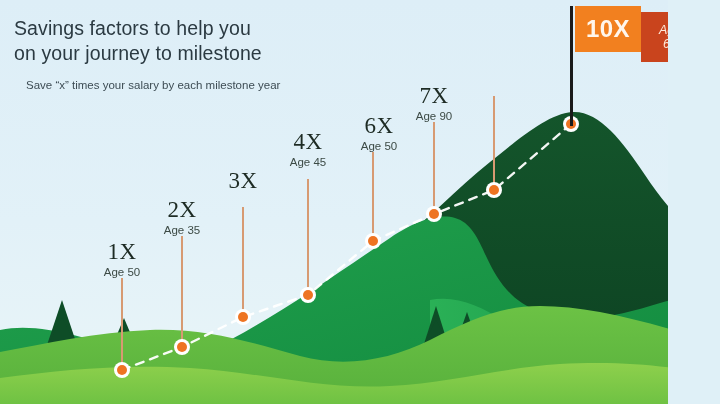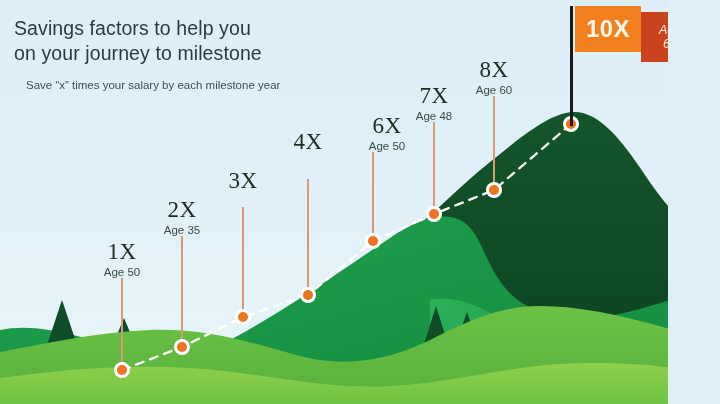--- a/index.html
+++ b/index.html
@@ -175,32 +175,29 @@
   </div>
   <div class="lbl" style="left:142px;top:198px;width:80px;">
     <div class="x">2X</div>
     <div class="age">Age 35</div>
   </div>
   <div class="lbl" style="left:203px;top:169px;width:80px;">
     <div class="x">3X</div>
   </div>
   <div class="lbl" style="left:268px;top:130px;width:80px;">
     <div class="x">4X</div>
-  </div>
-  <div class="lbl" style="left:347px;top:114px;width:80px;">
+    <div class="age">Age 45</div>
+  </div>
+  <div class="lbl" style="left:339px;top:114px;width:80px;">
     <div class="x">6X</div>
     <div class="age">Age 50</div>
   </div>
   <div class="lbl" style="left:394px;top:84px;width:80px;">
     <div class="x">7X</div>
-    <div class="age">Age 48</div>
-  </div>
-  <div class="lbl" style="left:454px;top:58px;width:80px;">
-    <div class="x">8X</div>
-    <div class="age">Age 60</div>
+    <div class="age">Age 90</div>
   </div>
 
   <div class="flagpole"></div>
   <div class="flag-rib"></div>
   <div class="flag-x">10X</div>
   <div class="flag-age">
     <span>Age</span>
     <span>67</span>
   </div>
 

